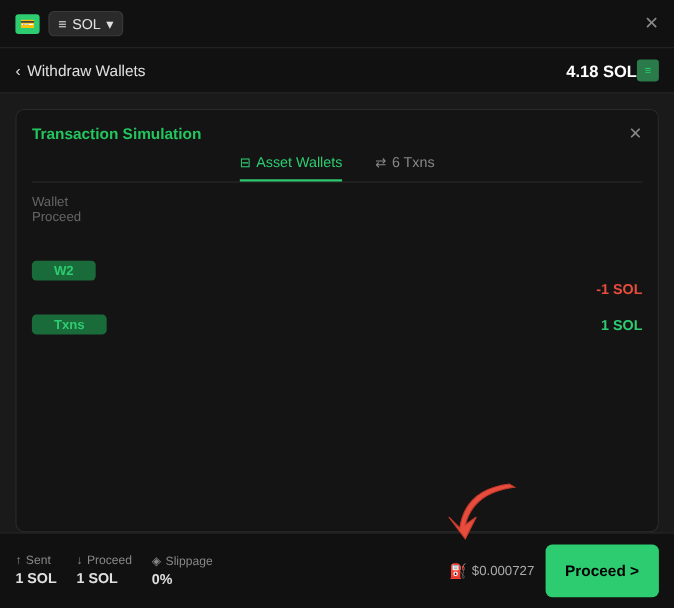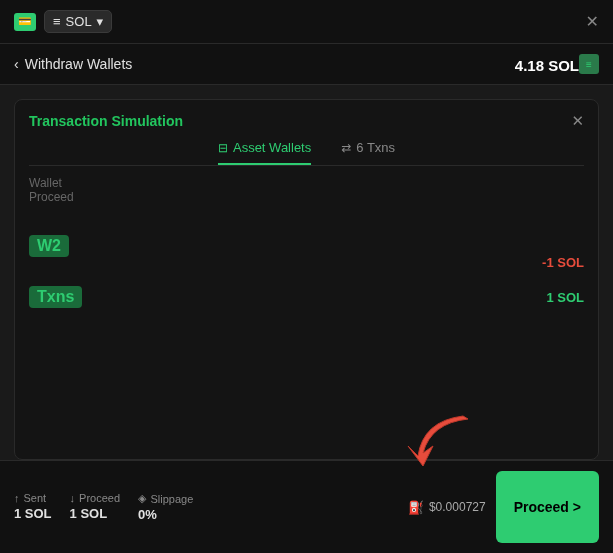--- a/index.html
+++ b/index.html
@@ -173,22 +173,22 @@
       display: flex;
       justify-content: space-between;
       align-items: center;
       padding: 8px 0;
     }
     .wallet-badge {
       display: inline-block;
       background: #1a6b3a;
       color: #2ecc71;
       border-radius: 4px;
-      padding: 2px 8px;
-      font-size: 16px;
+      padding: 2px 20px;
+      font-size: 12px;
       font-weight: 600;
     }
     .change-neg {
       color: #e74c3c;
       font-size: 13px;
       font-weight: 600;
       margin-top: 33px;
     }
     .change-pos {
       color: #2ecc71;
@@ -244,21 +244,21 @@
     }
     .gas-icon {
       font-size: 13px;
     }
 
     .proceed-btn {
       background: #2ecc71;
       color: #000;
       border: none;
       border-radius: 6px;
-      padding: 28px 18px;
+      padding: 16px 18px;
       font-size: 14px;
       font-weight: 700;
       cursor: pointer;
       white-space: nowrap;
     }
 
     
     .arrow-container {
       position: absolute;
       right: 130px;

